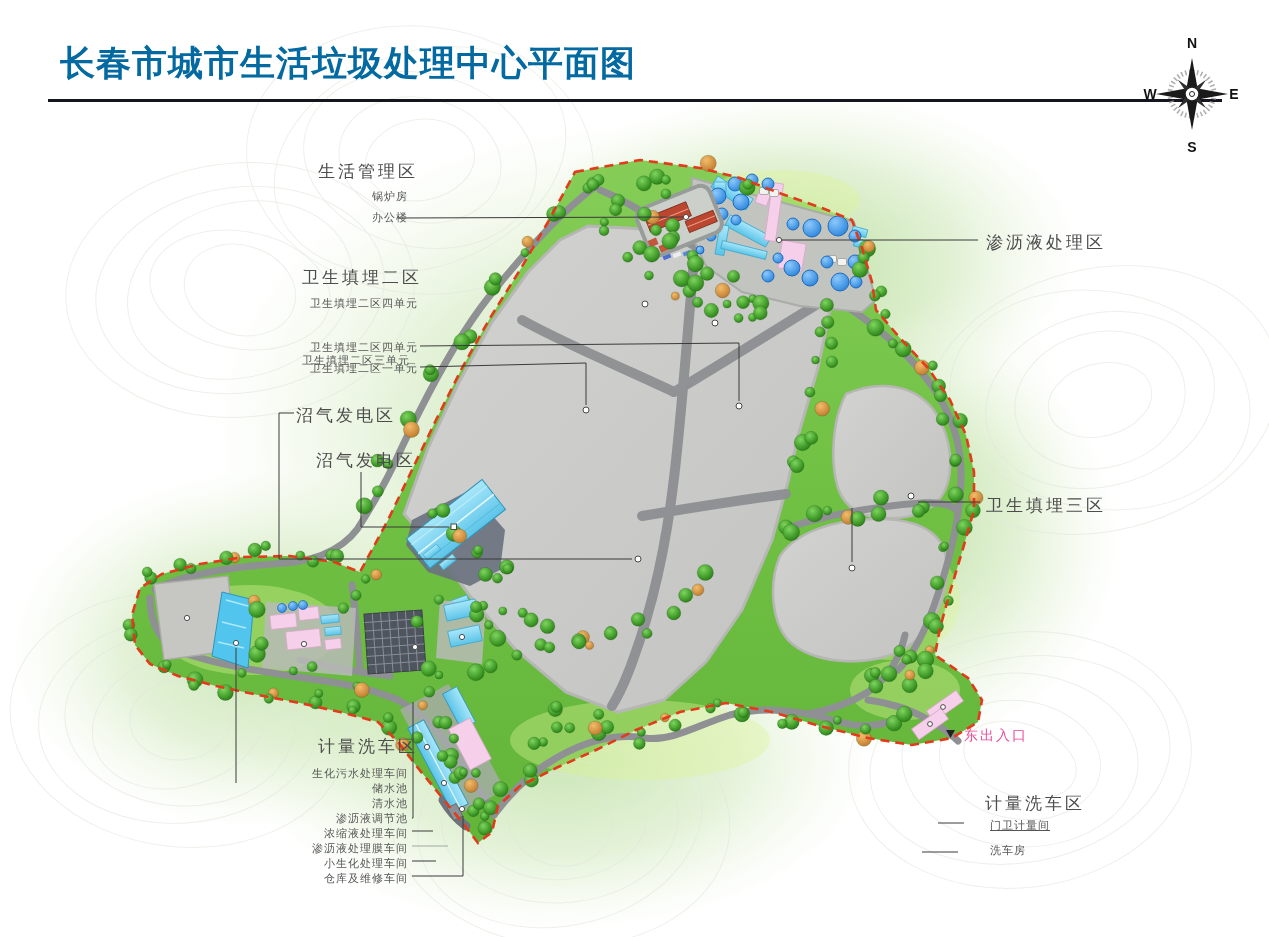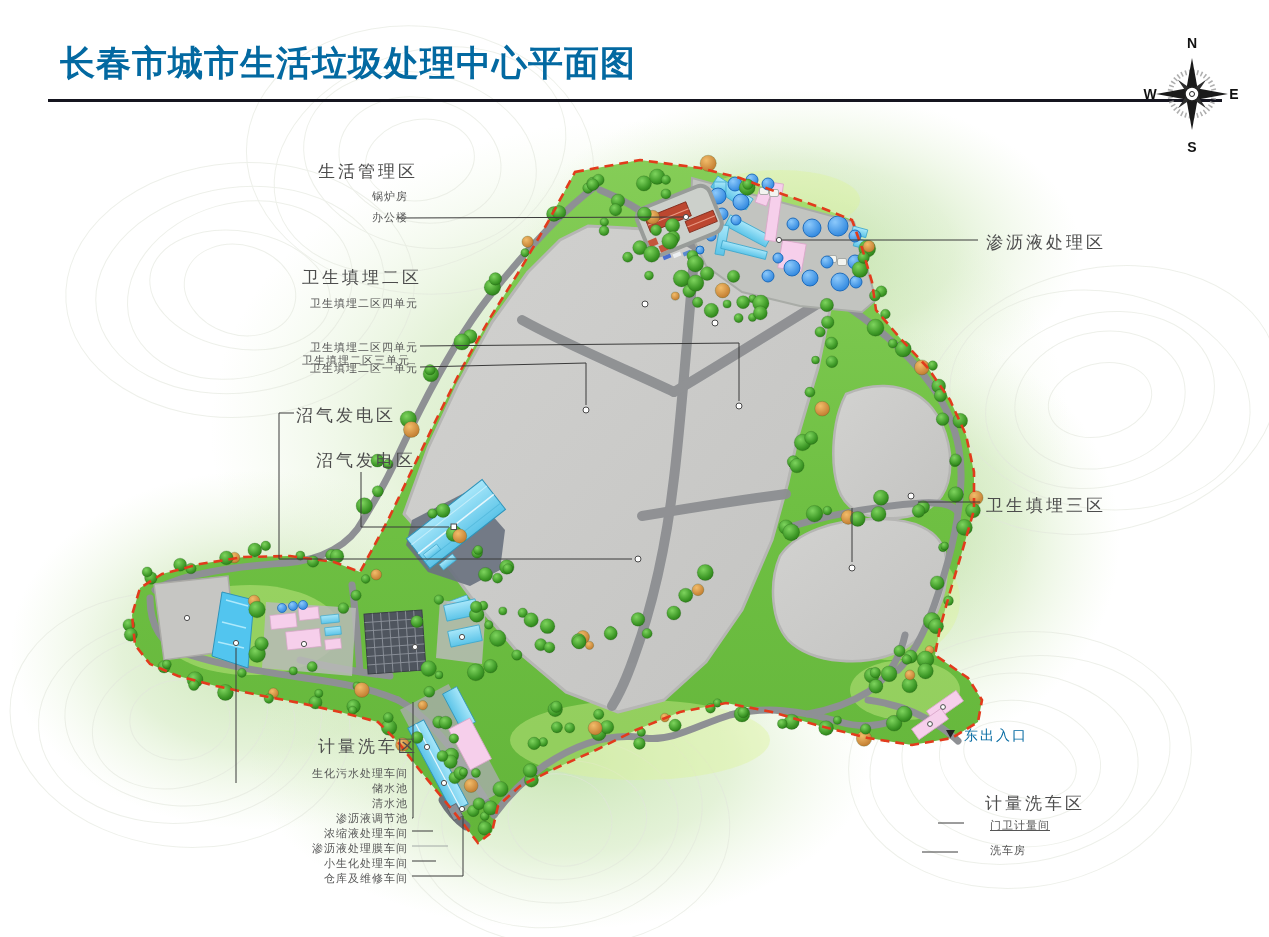--- a/index.html
+++ b/index.html
@@ -6,21 +6,21 @@
   body{width:1269px;height:937px;position:relative;overflow:hidden;
        font-family:"Liberation Sans", sans-serif;}
   #stage{position:absolute;inset:0;}
   svg{position:absolute;left:0;top:0;}
   .page-title{position:absolute;left:60px;top:40px;font-size:35px;font-weight:bold;
       color:#0369a1;letter-spacing:1px;white-space:nowrap;}
   .title-rule{position:absolute;left:48px;top:99px;width:1174px;height:3px;background:#15151f;}
   .area-label{position:absolute;font-size:17px;color:#4c4c4c;letter-spacing:3px;white-space:nowrap;}
   .sub-label{position:absolute;font-size:11px;color:#565656;letter-spacing:1px;white-space:nowrap;}
   .sub-col{text-align:right;}
-  .entr-label{position:absolute;font-size:14px;color:#0369a1;letter-spacing:2px;white-space:nowrap;}
+  .entr-label{position:absolute;font-size:14px;color:#ec4899;letter-spacing:2px;white-space:nowrap;}
 </style>
 </head>
 <body>
 
 <div id="stage">
 
 <svg id="map" width="1269" height="937" viewBox="0 0 1269 937">
   <defs>
     <radialGradient id="halo" cx="50%" cy="50%" r="50%">
       <stop offset="0%" stop-color="rgba(150,205,110,0.50)"></stop>

